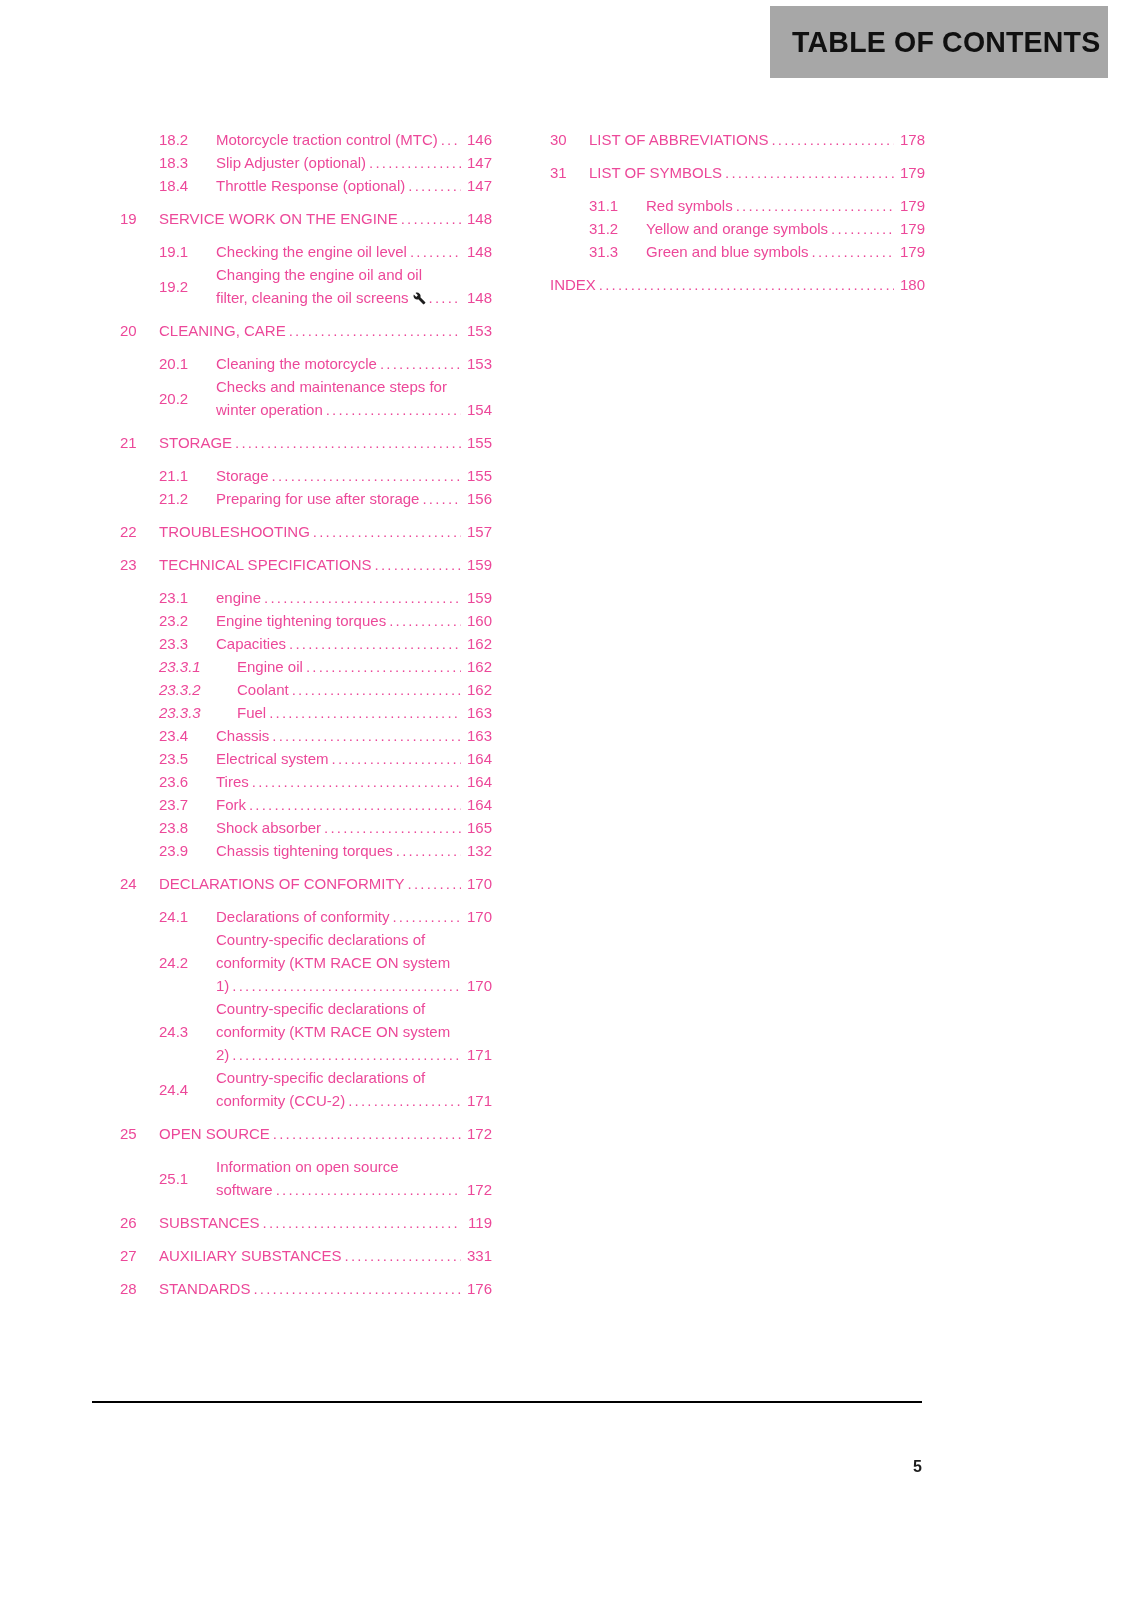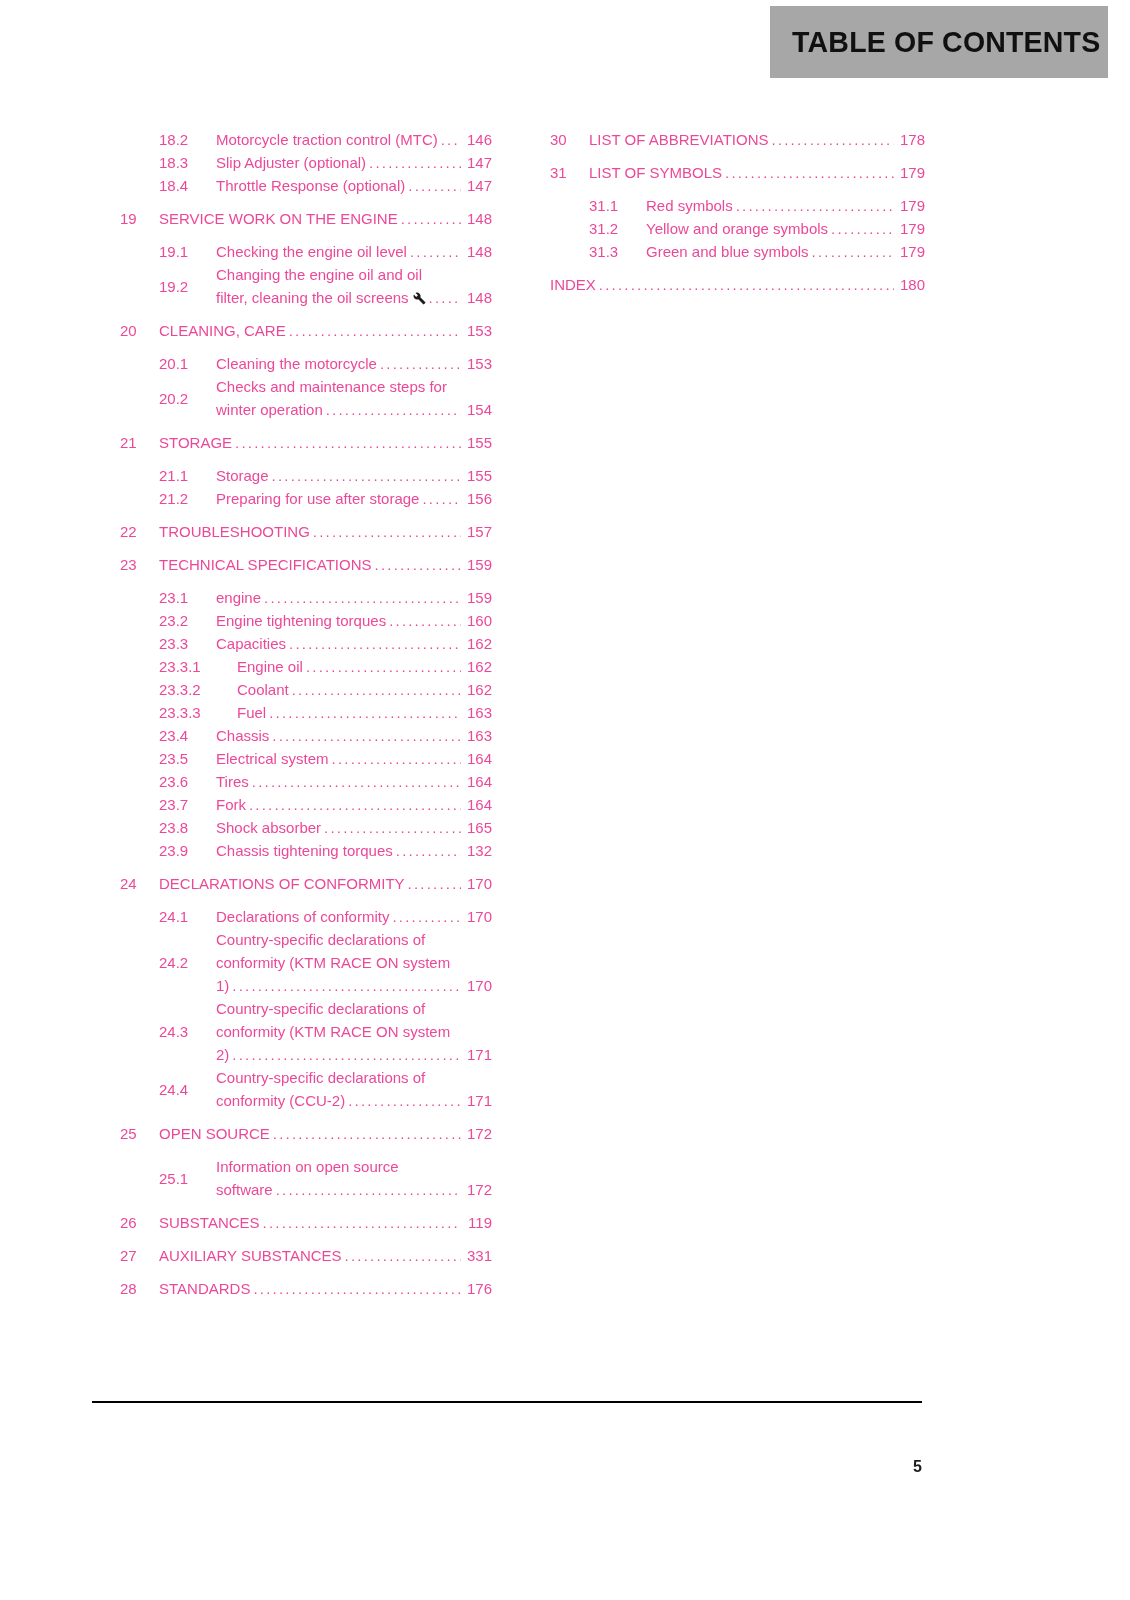--- a/index.html
+++ b/index.html
@@ -54,21 +54,21 @@
     line-height: 23px;
     color: #ec4899;
     margin-left: 28px;
   }
   .entry .num { flex: none; }
   .entry.chapter { margin-top: 10px; margin-bottom: 10px; }
   .entry.chapter + .entry.chapter { margin-top: 0; }
   .col .entry:first-child { margin-top: 0; }
   .entry.chapter .num { width: 39px; }
   .entry.sub .num { margin-left: 39px; width: 57px; }
-  .entry.subsub .num { margin-left: 39px; width: 78px; }
+  .entry.subsub .num { margin-left: 39px; width: 78px; font-style: italic; }
 
   .body { flex: 1; min-width: 0; }
   .line.last { display: flex; align-items: baseline; }
   .title { flex: none; max-width: 100%; }
   .dots {
     flex: 1;
     min-width: 10px;
     overflow: hidden;
     white-space: nowrap;
     margin-left: 3px;

